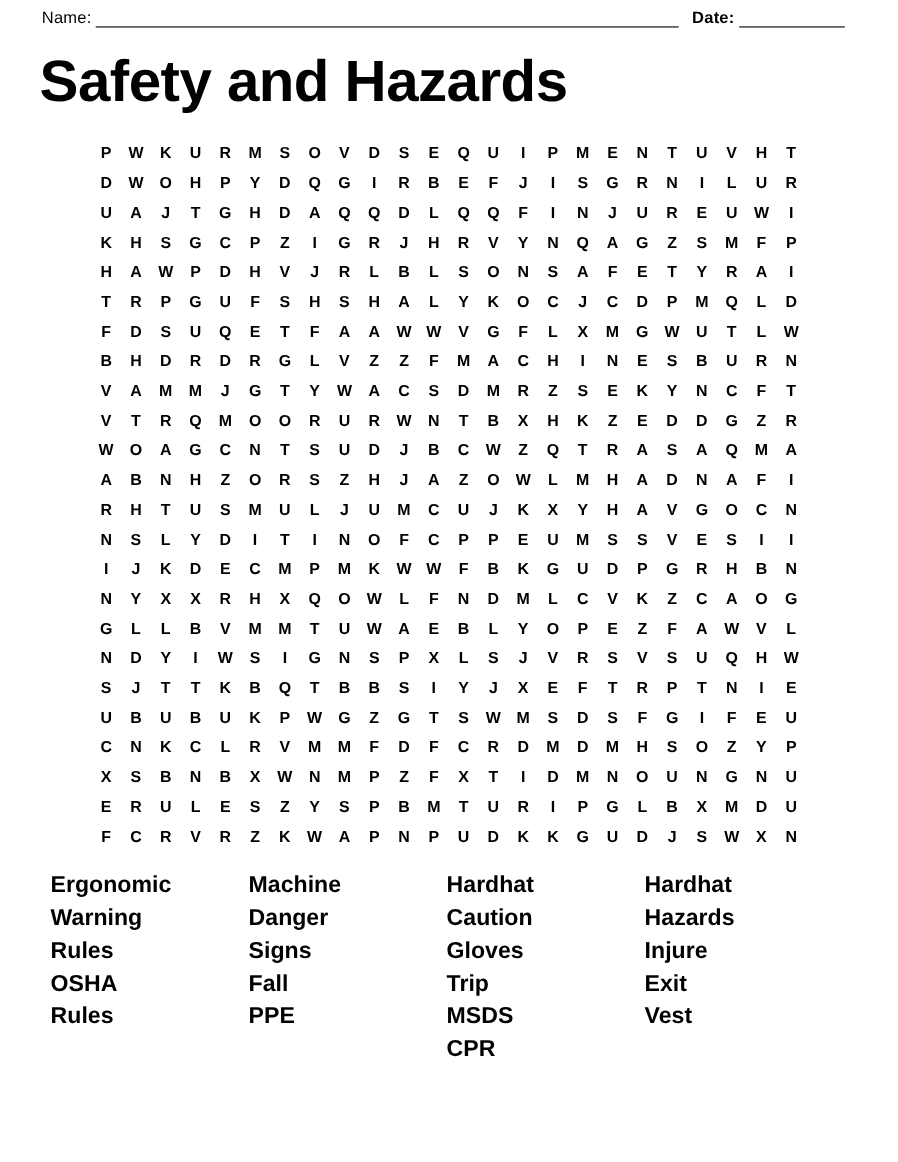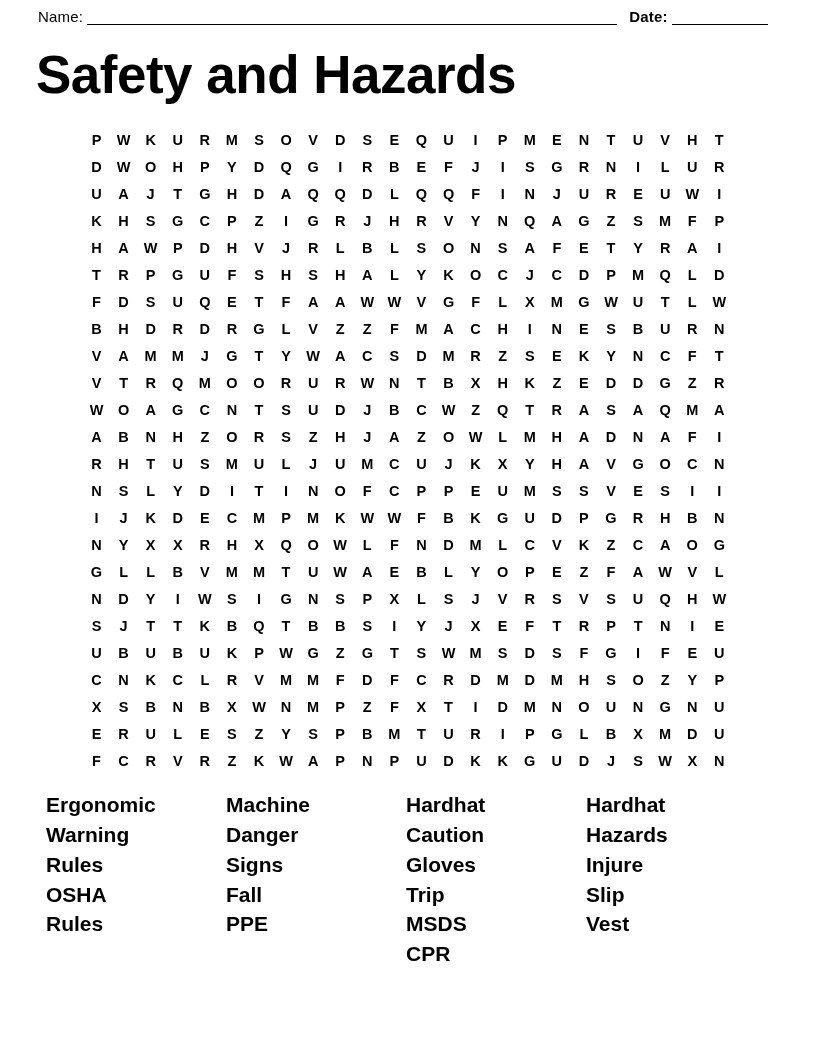--- a/index.html
+++ b/index.html
@@ -752,18 +752,18 @@
         <div class="word">Caution</div>
         <div class="word">Gloves</div>
         <div class="word">Trip</div>
         <div class="word">MSDS</div>
         <div class="word">CPR</div>
       </div>
       <div class="word-col">
         <div class="word">Hardhat</div>
         <div class="word">Hazards</div>
         <div class="word">Injure</div>
-        <div class="word">Slip</div>
+        <div class="word">Exit</div>
         <div class="word">Vest</div>
       </div>
     </div>
 
 </div>
 
 </body></html>

